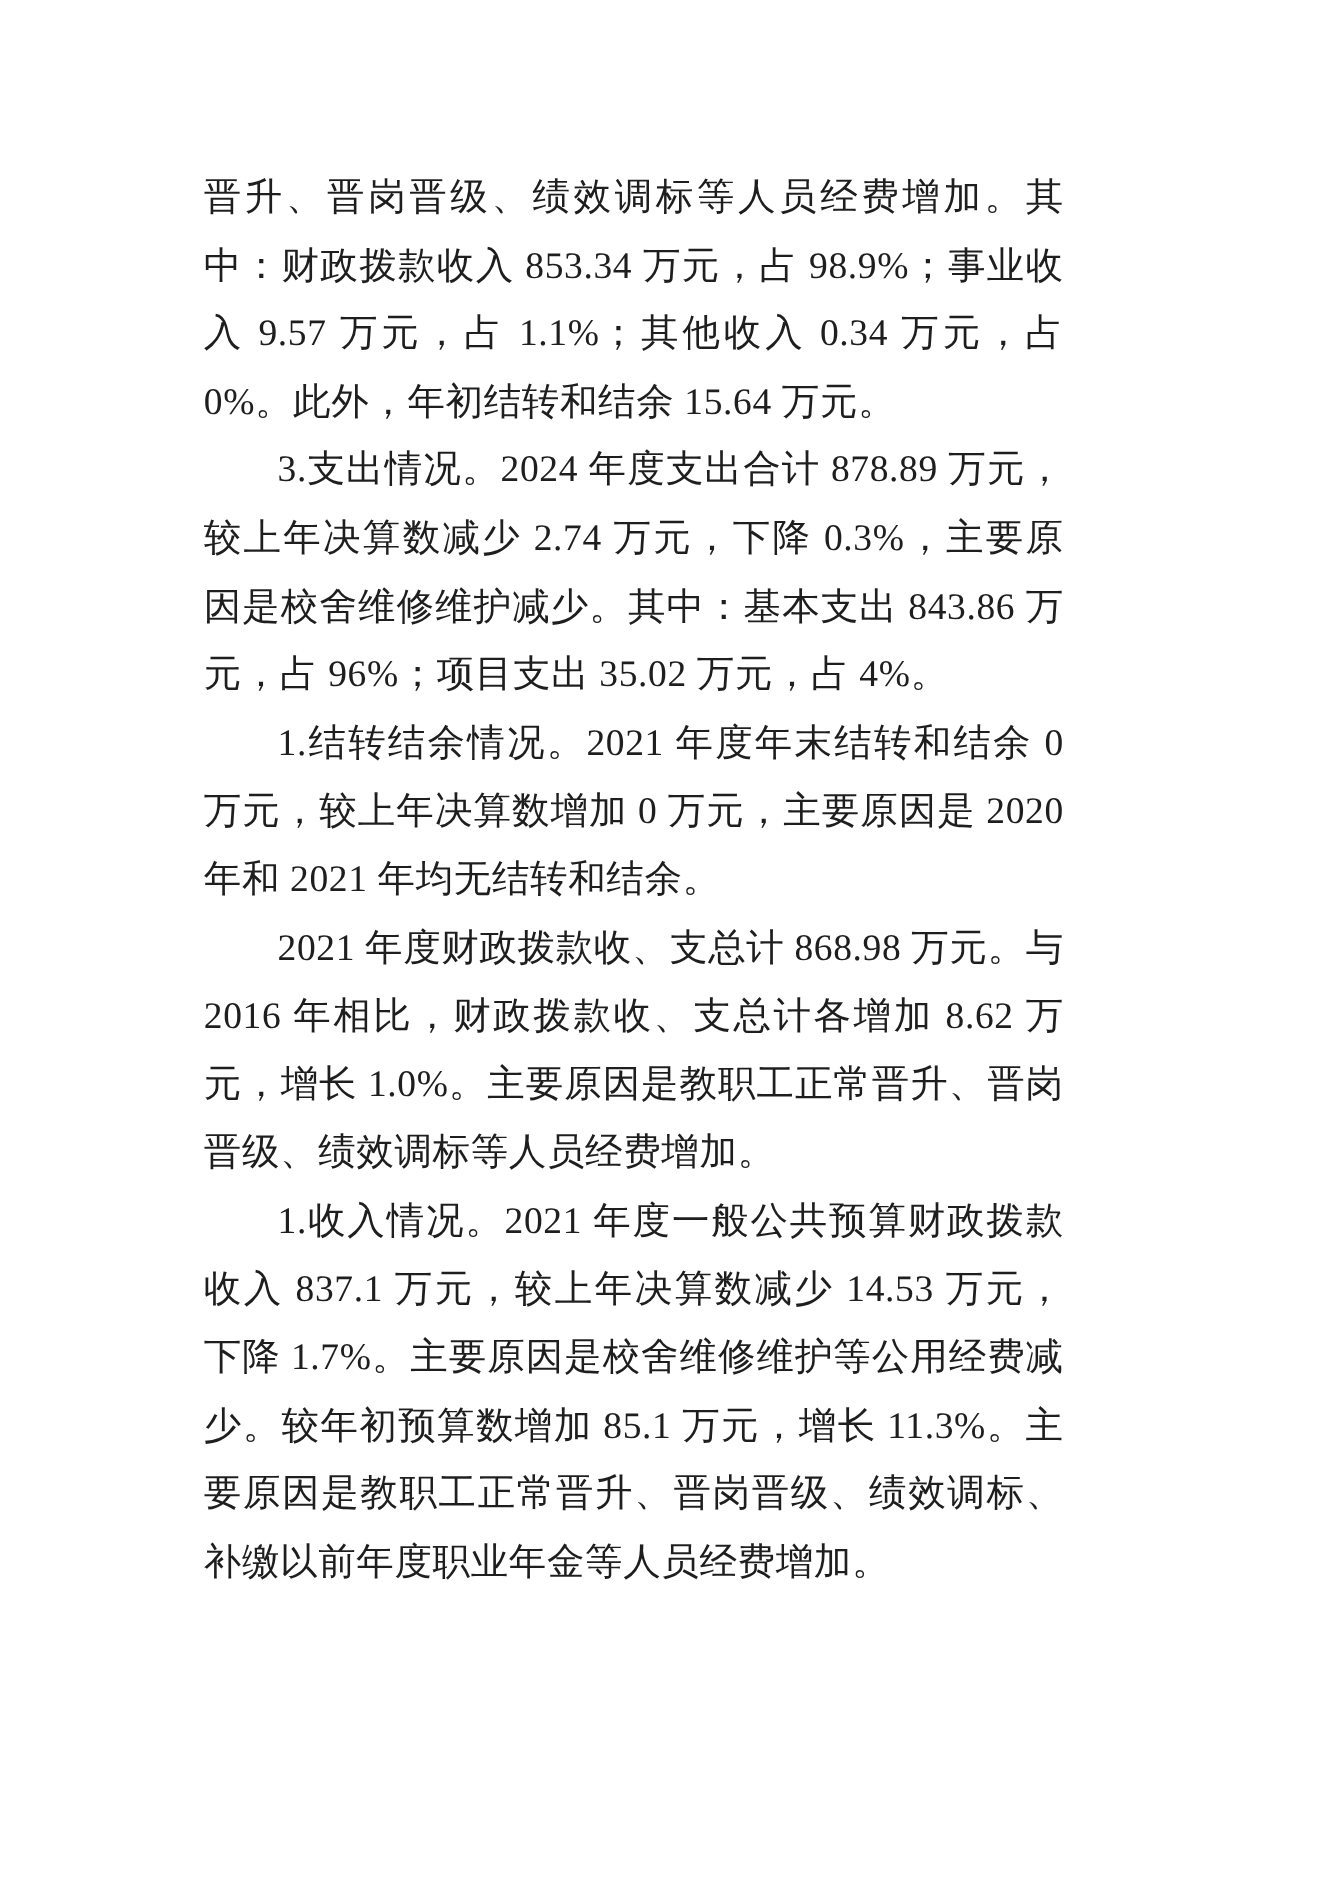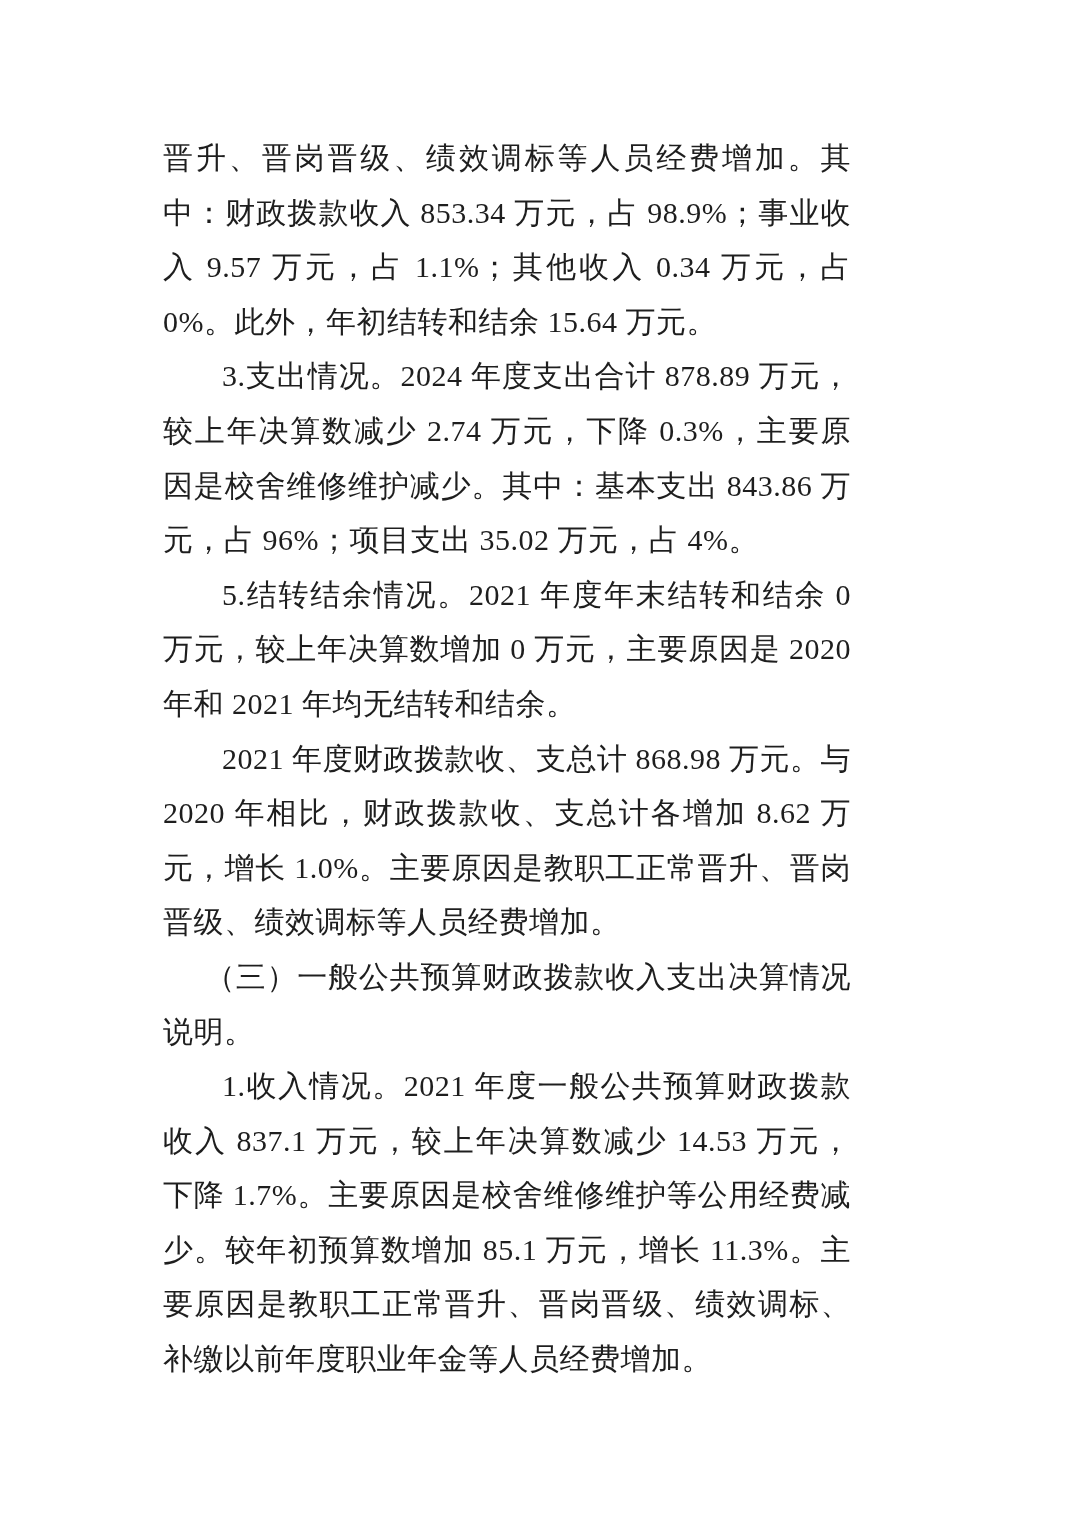--- a/index.html
+++ b/index.html
@@ -50,23 +50,22 @@
 </head>
 <body>
 
 <div class="page">
   <div class="doc">
 
     <p class="no-indent"><span class="seg-normal">晋升、晋岗晋级、绩效调标等人员经费增加。其中：财政拨款收入 853.34 万元，占 98.9%；事业收入 9.57 万元，占 1.1%；其他收入 0.34 万元，占 0%。此外，年初结转和结余 15.64 万元。</span></p>
 
     <p class="para-indent"><span class="seg-bold">3.支出情况。</span><span class="seg-normal">2024 年度支出合计 878.89 万元，较上年决算数减少 2.74 万元，下降 0.3%，主要原因是校舍维修维护减少。其中：基本支出 843.86 万元，占 96%；项目支出 35.02 万元，占 4%。</span></p>
 
-    <p class="para-indent"><span class="seg-bold">5.结转结余情况。</span><span class="seg-normal">2021 年度年末结转和结余 0 万元，较上年决算数增加 0 万元，主要原因是 2020 年和 2021 年均无结转和结余。</span></p>
+    <p class="para-indent"><span class="seg-bold">1.结转结余情况。</span><span class="seg-normal">2021 年度年末结转和结余 0 万元，较上年决算数增加 0 万元，主要原因是 2020 年和 2021 年均无结转和结余。</span></p>
 
 
-    <p class="para-indent"><span class="seg-normal">2021 年度财政拨款收、支总计 868.98 万元。与 2020 年相比，财政拨款收、支总计各增加 8.62 万元，增长 1.0%。主要原因是教职工正常晋升、晋岗晋级、绩效调标等人员经费增加。</span></p>
+    <p class="para-indent"><span class="seg-normal">2021 年度财政拨款收、支总计 868.98 万元。与 2016 年相比，财政拨款收、支总计各增加 8.62 万元，增长 1.0%。主要原因是教职工正常晋升、晋岗晋级、绩效调标等人员经费增加。</span></p>
 
-    <p class="heading-indent"><span class="seg-bold">（三）一般公共预算财政拨款收入支出决算情况说明。</span></p>
 
     <p class="para-indent"><span class="seg-bold">1.收入情况。</span><span class="seg-normal">2021 年度一般公共预算财政拨款收入 837.1 万元，较上年决算数减少 14.53 万元，下降 1.7%。主要原因是校舍维修维护等公用经费减少。较年初预算数增加 85.1 万元，增长 11.3%。主要原因是教职工正常晋升、晋岗晋级、绩效调标、补缴以前年度职业年金等人员经费增加。</span></p>
 
   </div>
 </div>
 
 </body></html>

